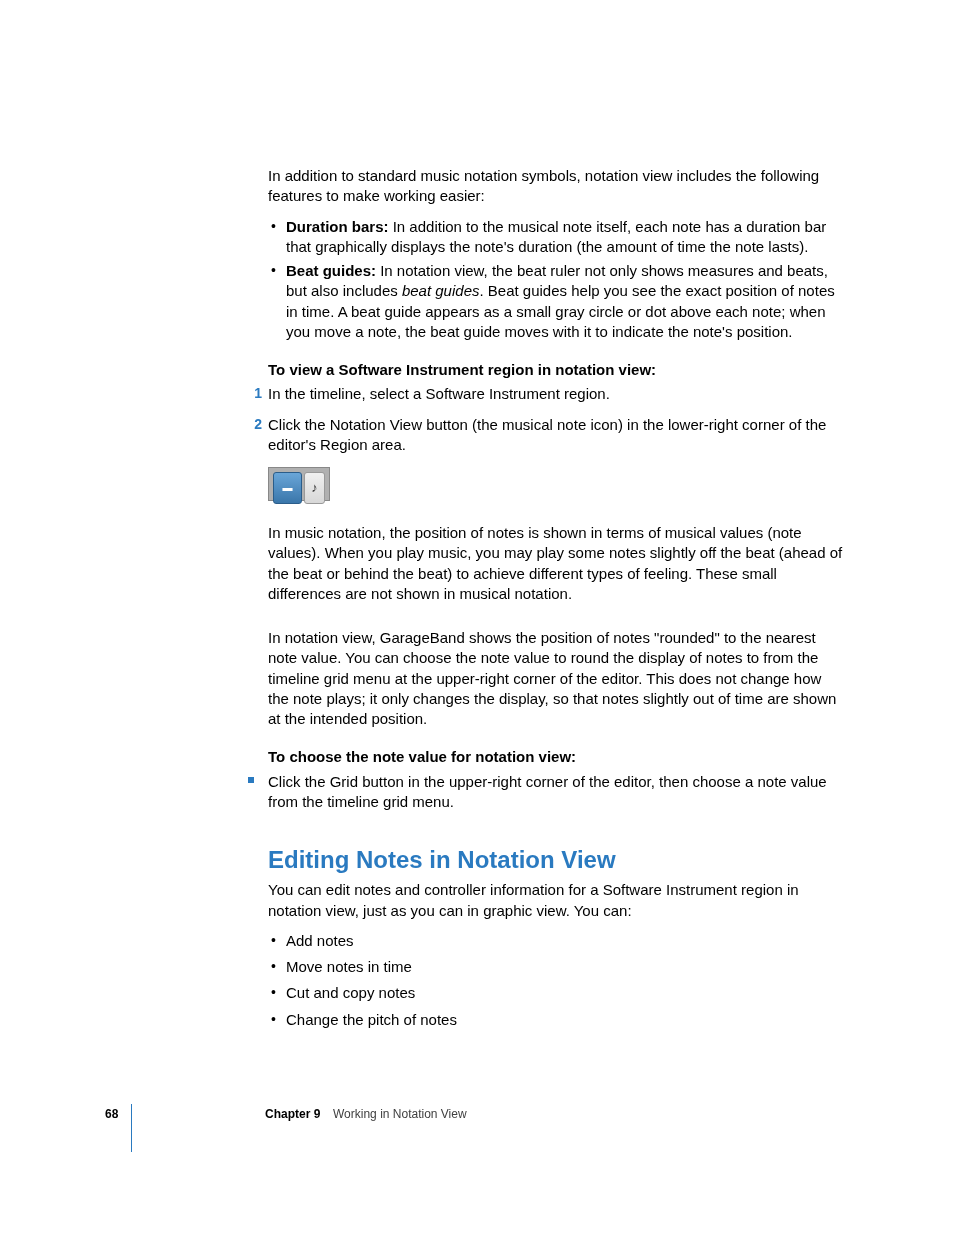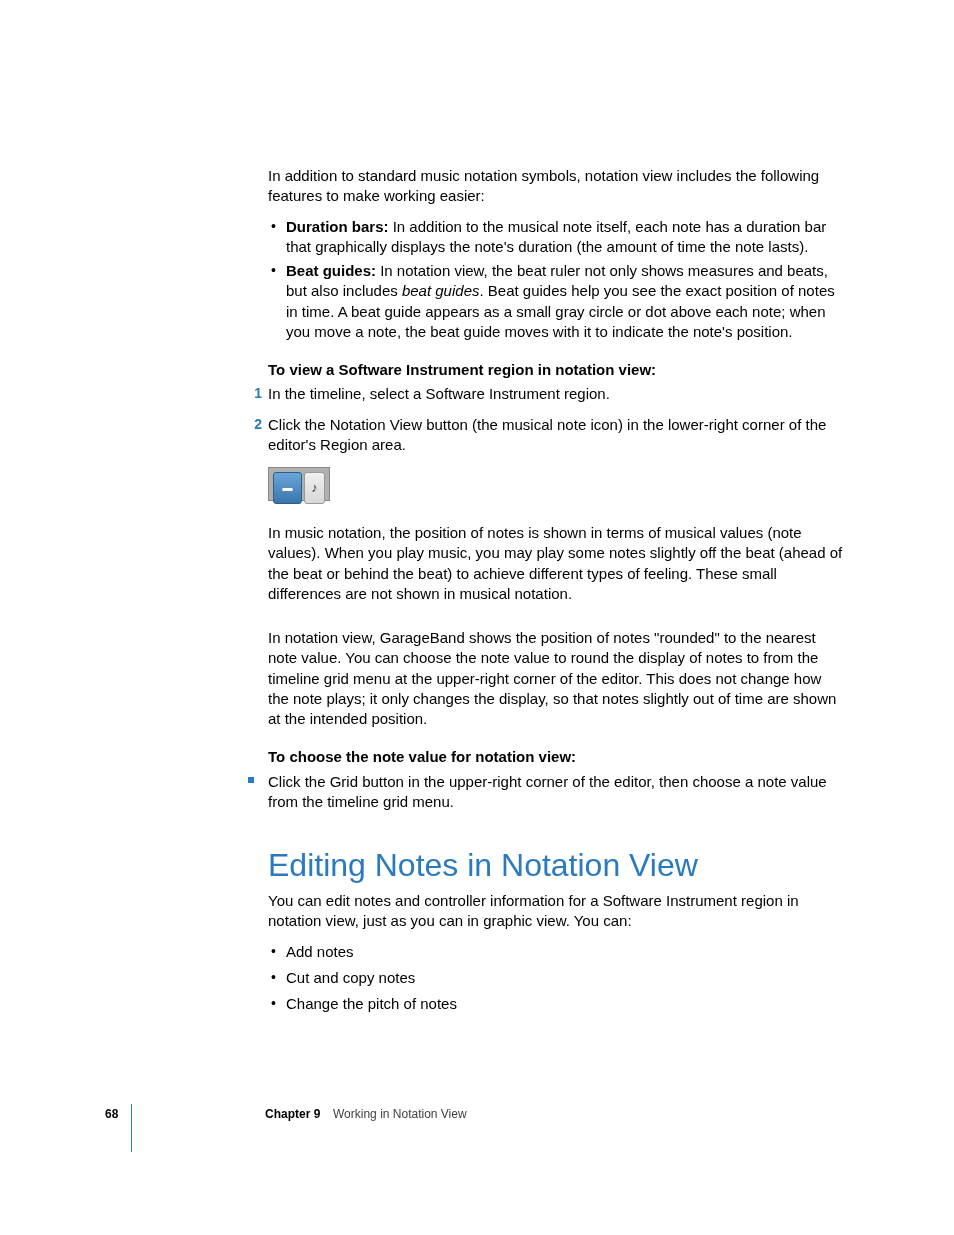--- a/index.html
+++ b/index.html
@@ -97,22 +97,22 @@
       margin: 4px 4px 4px 0;
       border-radius: 3px;
       display: flex;
       align-items: center;
       justify-content: center;
       color: #333;
       font-size: 13px;
     }
     .section-heading {
       color: #2a7ac0;
-      font-size: 32px;
-      font-weight: 400;
+      font-size: 24px;
+      font-weight: 700;
       margin-top: 32px;
       margin-bottom: 4px;
     }
     .simple-bullets { list-style: none; margin: 0; }
     .simple-bullets li {
       position: relative;
       padding-left: 18px;
       margin-bottom: 6px;
     }
     .simple-bullets li::before {
@@ -202,20 +202,21 @@
   <div class="square-bullet">
     <span class="marker"></span>
     <span>Click the Grid button in the upper-right corner of the editor, then choose a note value from the timeline grid menu.</span>
   </div>
 
   <h2 class="section-heading">Editing Notes in Notation View</h2>
   <p class="para">You can edit notes and controller information for a Software Instrument region in notation view, just as you can in graphic view. You can:</p>
 
   <ul class="simple-bullets">
     <li>Add notes</li>
+    <li>Move notes in time</li>
     <li>Cut and copy notes</li>
     <li>Change the pitch of notes</li>
   </ul>
 
 </div>
 
 <div class="footer">
   <span class="rule"></span>
   <span class="page-num">68</span>
   <span class="chapter">Chapter 9</span>

